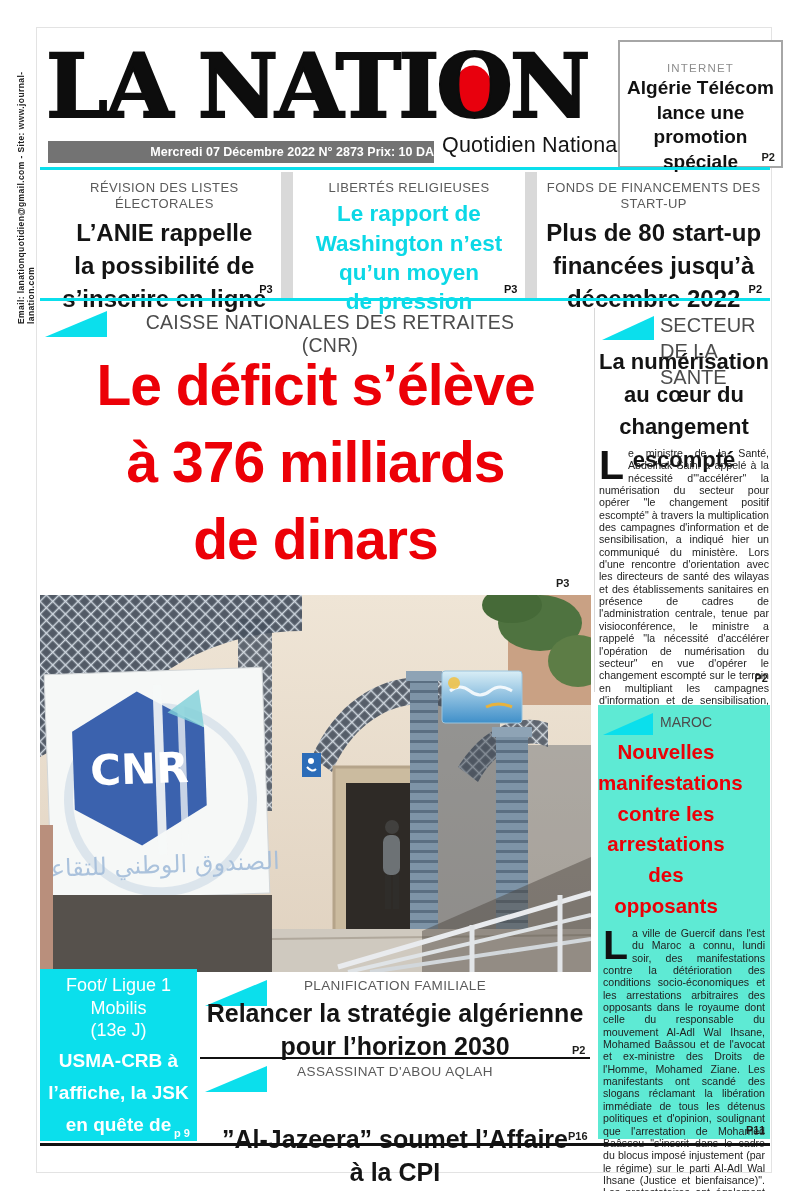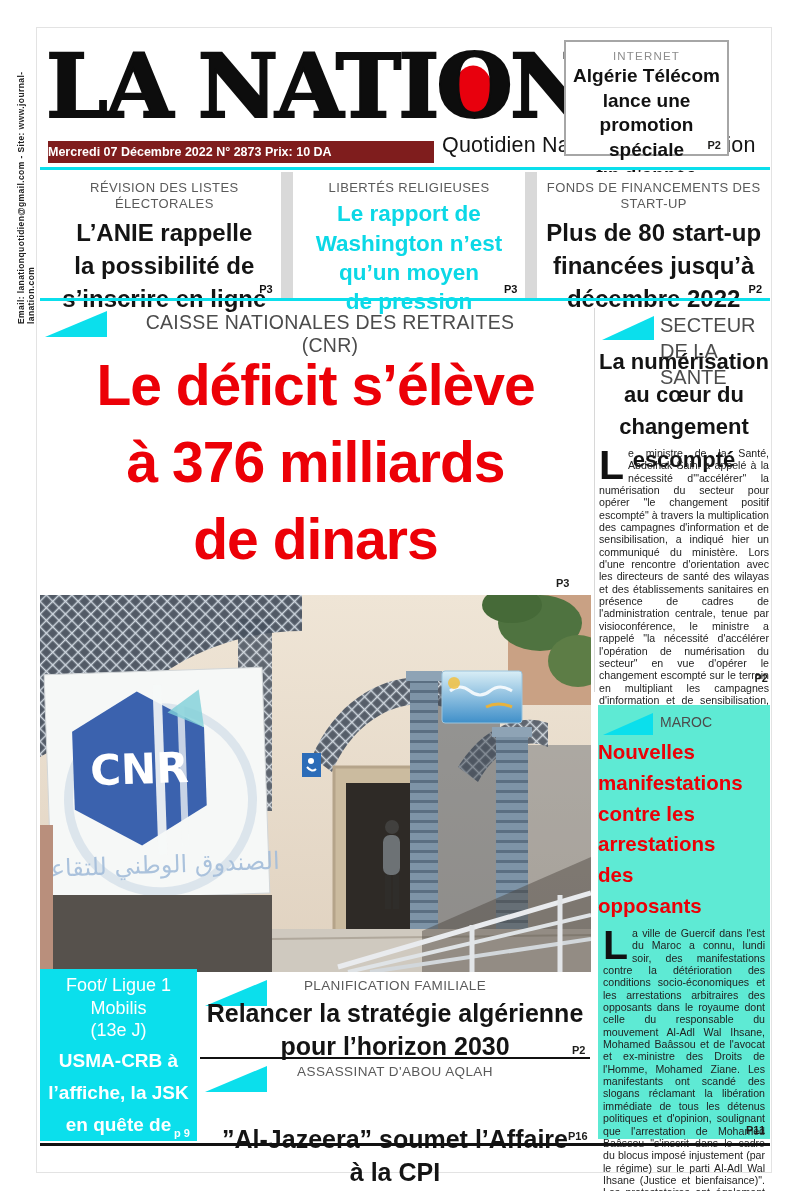--- a/index.html
+++ b/index.html
@@ -10,27 +10,27 @@
   
   .side-rail{position:absolute;left:16px;top:48px;height:276px;writing-mode:vertical-rl;
              transform:rotate(180deg);font-size:8.5px;color:#222;letter-spacing:.4px;font-weight:bold;}
 
   
   .logo{position:absolute;left:46px;top:36px;font-family:"DejaVu Serif",serif;font-weight:bold;
         font-size:88px;line-height:100px;letter-spacing:-3px;color:#0d0d0d;-webkit-text-stroke:2px #0d0d0d;}
   .red-o{position:relative;z-index:0;}
   .red-o::before{content:"";position:absolute;left:50%;top:55%;width:.44em;height:.58em;
         transform:translate(-50%,-50%);background:#e8000d;border-radius:50%;z-index:-1;}
-  .date-bar{position:absolute;left:48px;top:141px;width:386px;height:22px;background:#7f1d1d;
-        color:#fff;font-weight:bold;font-size:12.5px;line-height:22px;text-align:left;}
+  .date-bar{position:absolute;left:48px;top:141px;width:386px;height:22px;background:#737373;
+        color:#fff;font-weight:bold;font-size:12.5px;line-height:22px;text-align:right;}
   .tagline{position:absolute;left:442px;top:133px;font-size:21.5px;color:#141414;letter-spacing:.2px;}
 
   
-  .net-box{position:absolute;left:564px;top:40px;width:161px;height:104px;border:2px solid #a6a6a6;
-        background:#fff;text-align:center;padding-top:8px;}
+  .net-box{position:absolute;left:618px;top:40px;width:161px;height:104px;border:2px solid #a6a6a6;
+        background:#fff;text-align:center;padding-top:20px;}
   .net-kicker{font-size:11.5px;color:#8d8d8d;letter-spacing:1.2px;}
   .net-headline{font-size:19px;font-weight:bold;line-height:1.3;margin-top:2px;white-space:pre-line;color:#111;}
   .net-ref{position:absolute;right:6px;bottom:3px;font-size:11px;font-weight:bold;}
 
   .cyan-rule{position:absolute;left:40px;width:730px;height:3px;background:#0bdfec;}
 
   
   .strip{position:absolute;left:48px;top:172px;width:722px;height:126px;background:#d9d9d9;
          display:flex;gap:12px;}
   .strip .col{flex:1;background:#fff;position:relative;text-align:center;padding-top:8px;}
@@ -57,21 +57,21 @@
   .sante-headline{position:absolute;left:598px;top:346px;width:172px;text-align:center;
         font-size:22px;font-weight:bold;line-height:1.48;white-space:pre-line;color:#141414;}
   .body-text{font-size:10.6px;line-height:12.35px;text-align:justify;color:#222;}
   .sante-body{position:absolute;left:599px;top:447px;width:170px;height:224px;}
   .dropcap{float:left;font-size:41px;line-height:33px;font-weight:bold;padding:2px 4px 0 0;color:#111;}
   .sante-ref{position:absolute;left:598px;top:672px;width:170px;text-align:right;font-size:11px;font-weight:bold;}
 
   
   .maroc-box{position:absolute;left:598px;top:705px;width:172px;height:434px;background:#5eead4;}
   .maroc-kicker{position:absolute;left:62px;top:9px;font-size:14px;color:#4c4c4c;}
-  .maroc-headline{position:absolute;left:0;top:32px;width:136px;
+  .maroc-headline{position:absolute;left:0;top:32px;width:136px;text-align:center;
         font-size:20.5px;font-weight:bold;line-height:1.5;color:#ec0007;white-space:pre-line;}
   .maroc-body{position:absolute;left:5px;top:222px;width:162px;}
   .maroc-ref{position:absolute;right:5px;bottom:3px;font-size:11px;font-weight:bold;margin-top:26px;}
 
   
   .foot-box{position:absolute;left:40px;top:969px;width:157px;height:167px;background:#0bdfec;
         text-align:center;color:#fff;padding-top:5px;}
   .foot-kicker{font-size:18px;font-weight:normal;line-height:1.25;white-space:pre-line;}
   .foot-headline{font-size:19px;font-weight:bold;line-height:1.7;white-space:pre-line;margin-top:3px;}
   .foot-ref{position:absolute;right:7px;bottom:2px;font-size:11px;font-weight:bold;color:#fff;}

